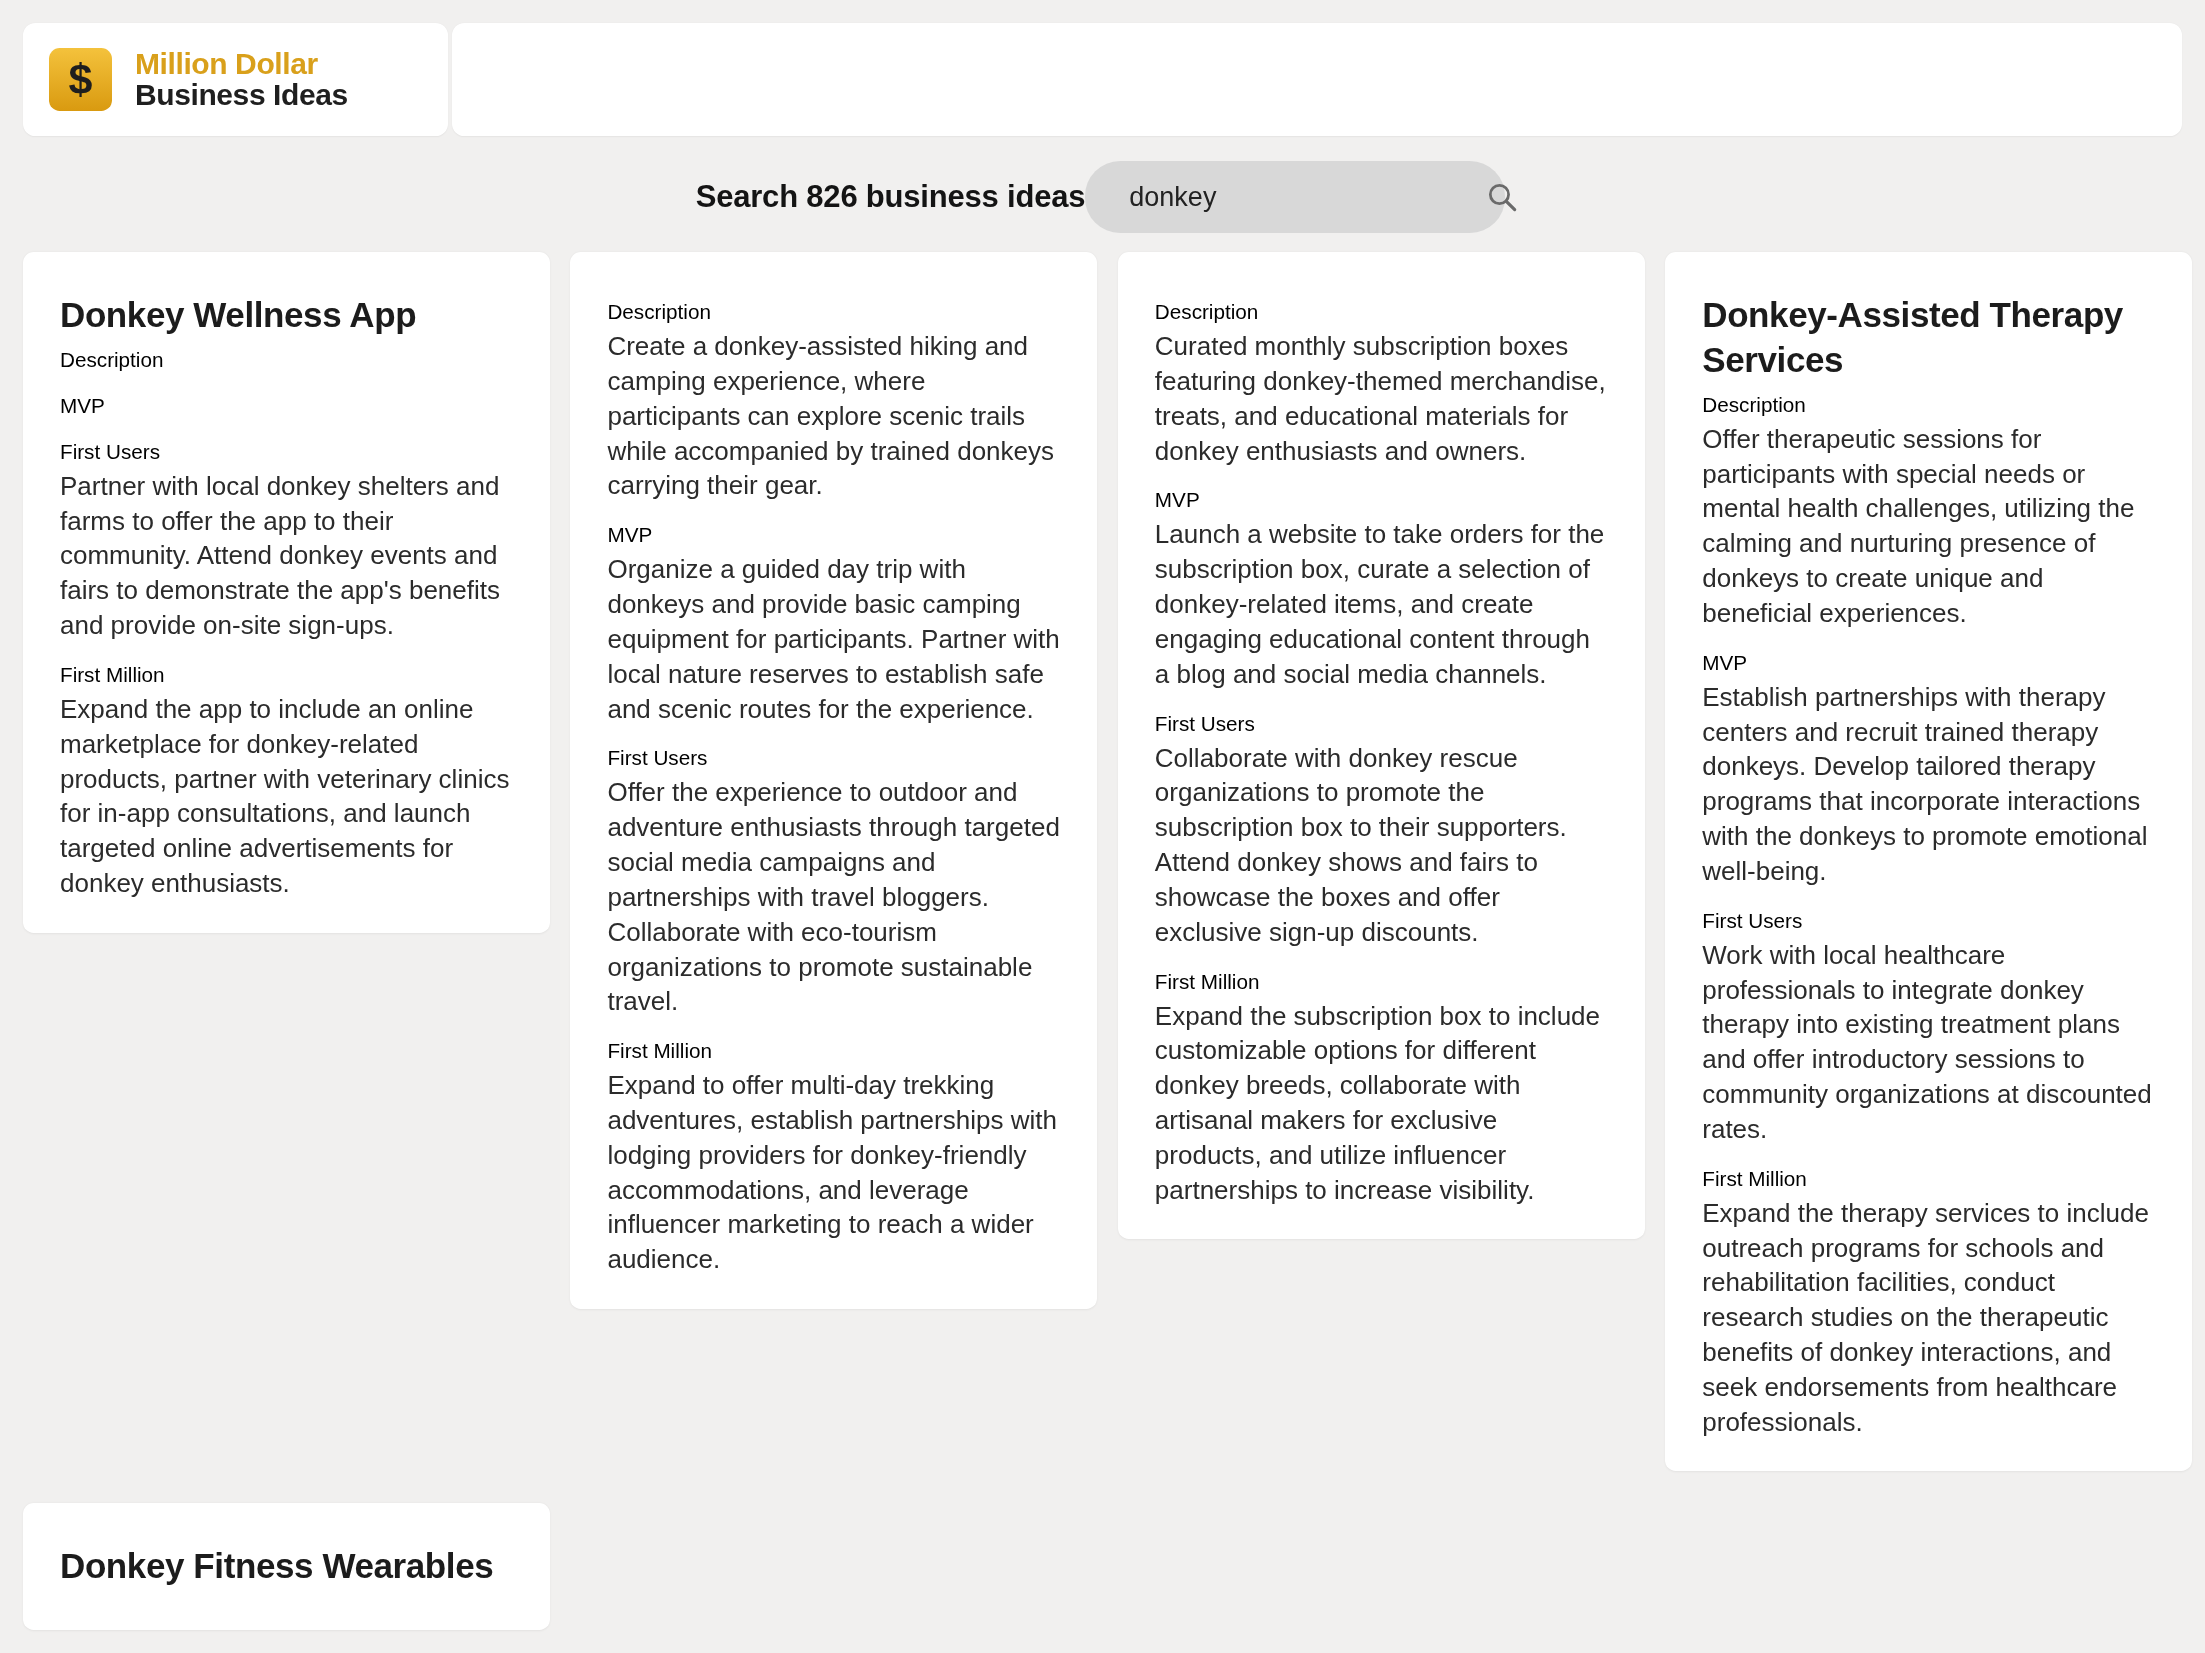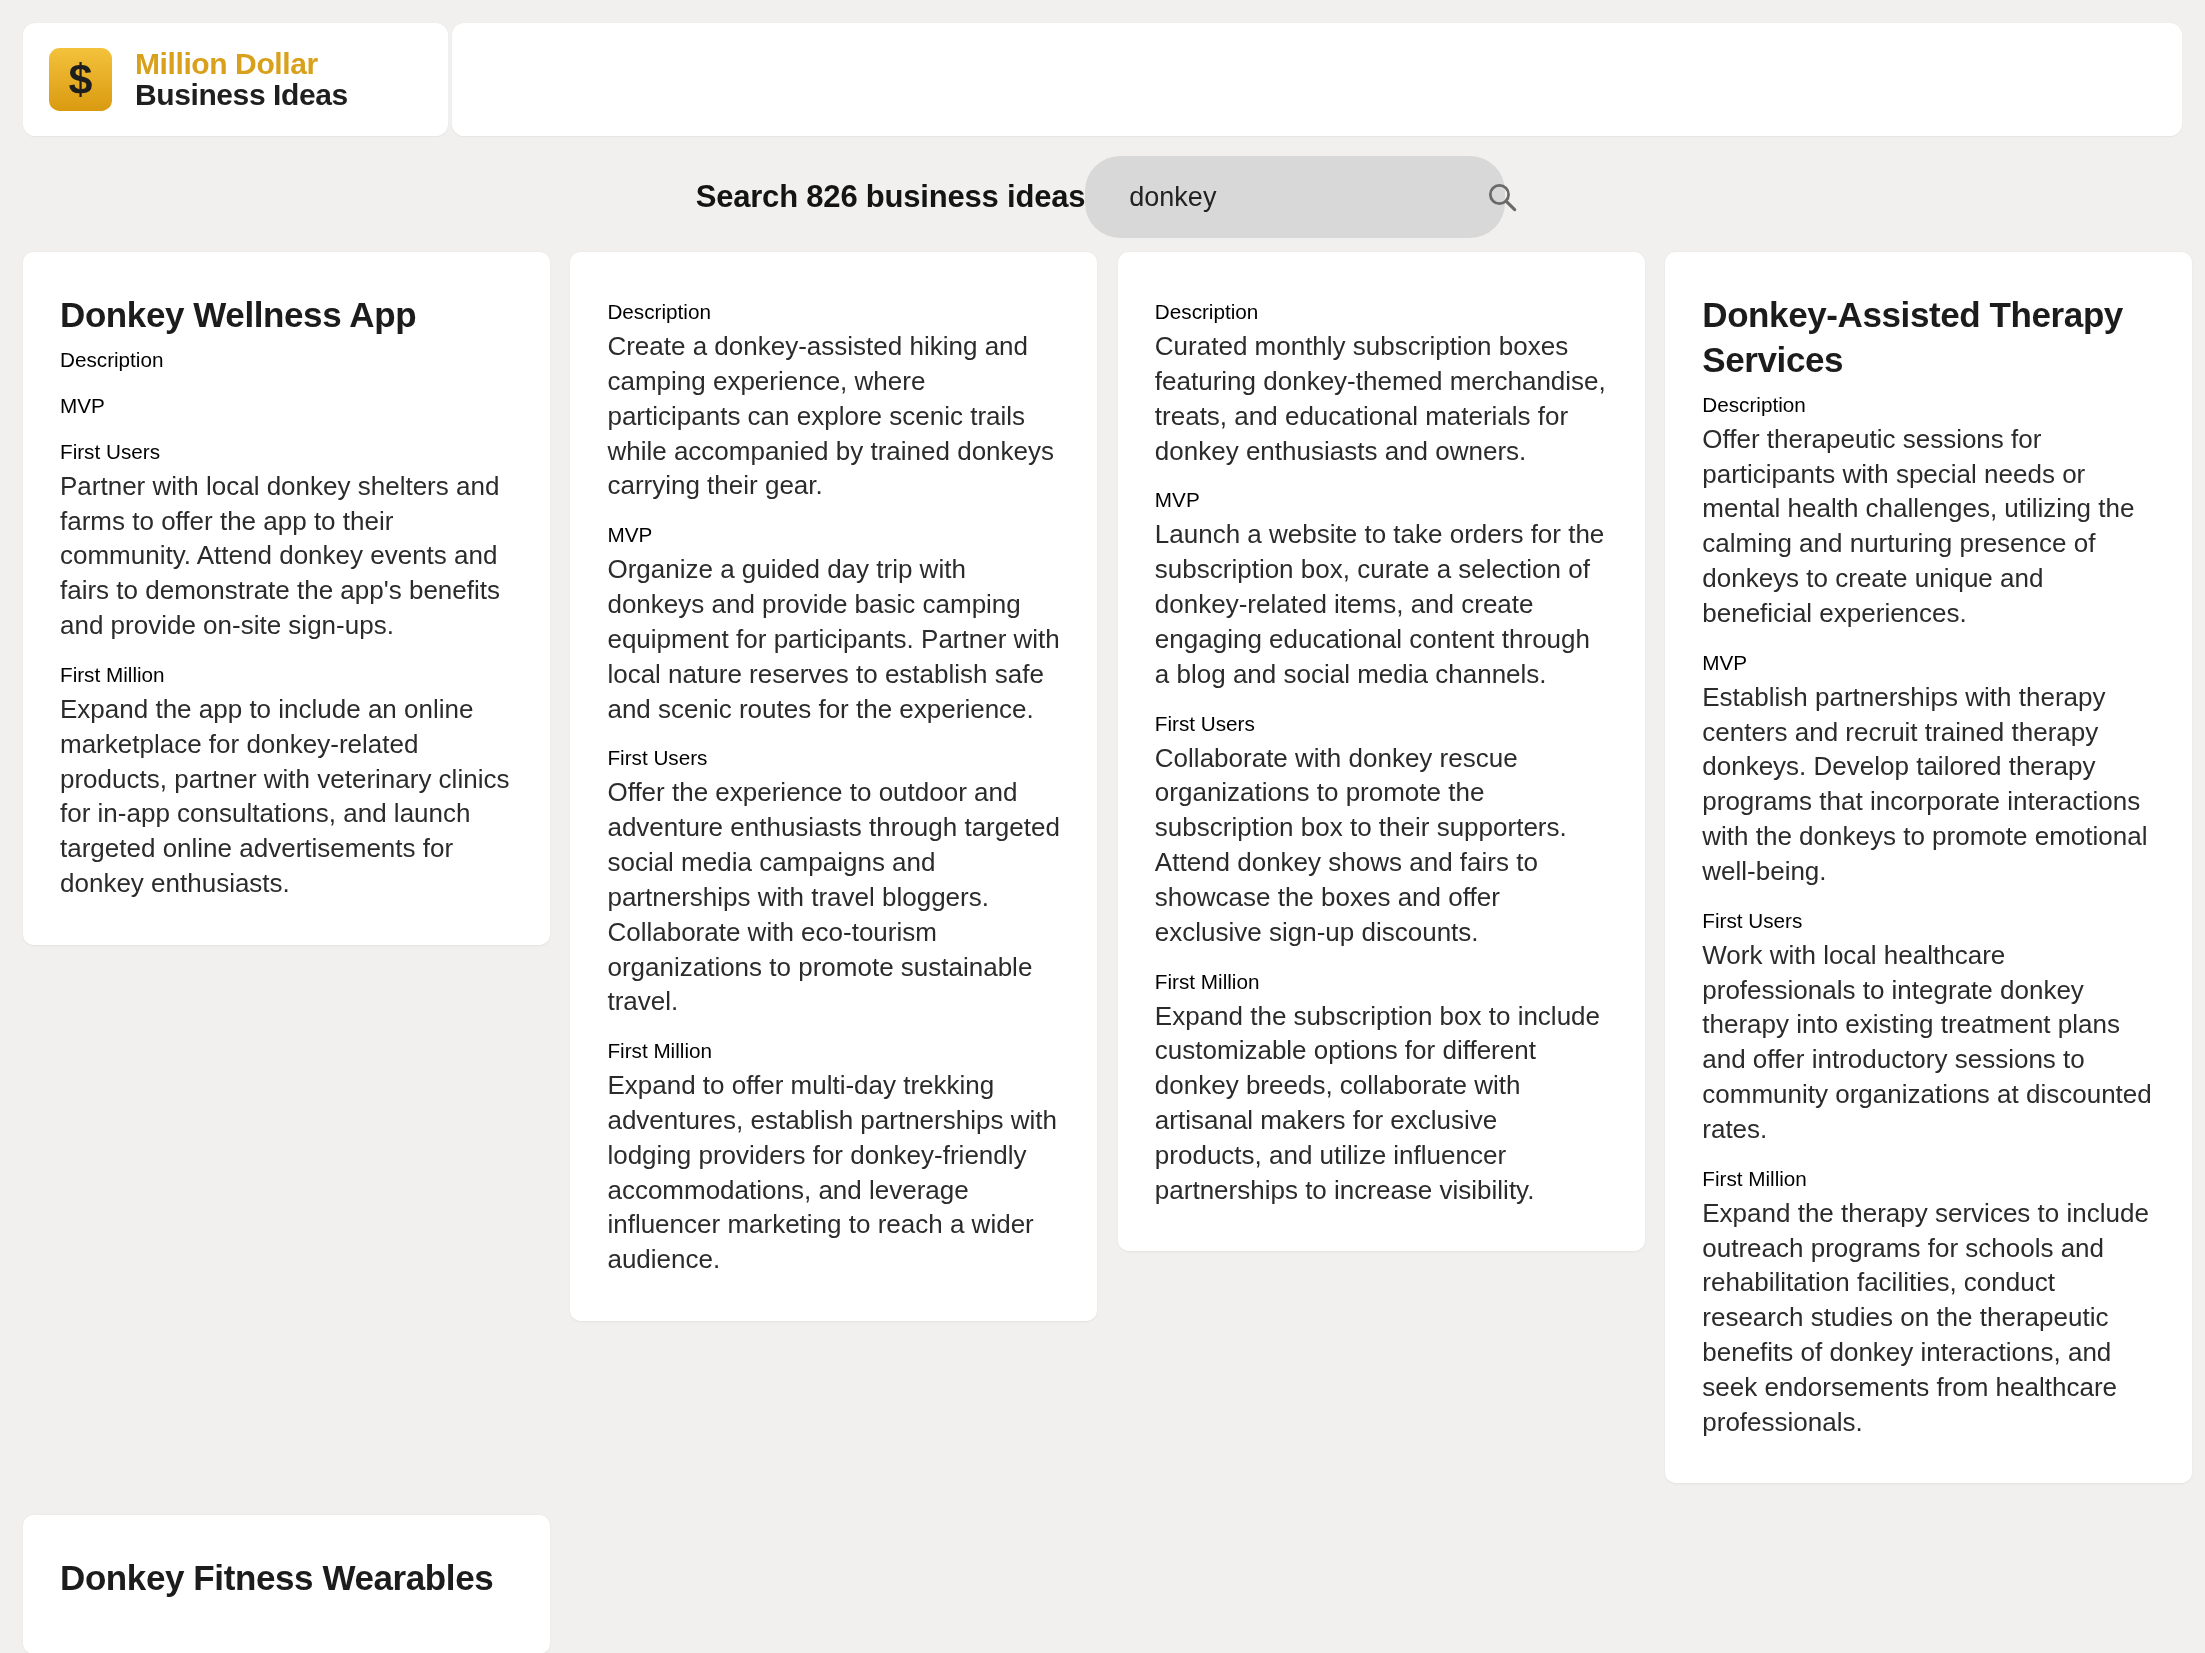--- a/index.html
+++ b/index.html
@@ -54,21 +54,21 @@
     height:70px;
   }
   .page-title{
     font-size:31px;
     font-weight:700;
     color:#141414;
     letter-spacing:-0.2px;
     margin:0;
   }
   .search-box{
-    width:420px;height:82px;
+    width:420px;height:72px;
     background:#d8d8d8;
     border-radius:35px;
     display:flex;align-items:center;
     box-sizing:border-box;
     padding:0 27.6px 0 42px;
   }
   .search-box input{
     flex:1;
     background:transparent;
     border:none;outline:none;
@@ -83,21 +83,21 @@
     grid-template-columns:repeat(4,1fr);
     column-gap:20.7px;
     row-gap:32px;
     align-items:start;
     margin:20px 13px 0 23px;
   }
   .card{
     background:#ffffff;
     border-radius:10.7px;
     box-shadow:0 0.8px 2.3px rgba(0,0,0,.06);
-    padding:41px 37px 44px 37px;
+    padding:41px 37px 32px 37px;
     box-sizing:border-box;
   }
   .card-title{
     font-size:35px;
     font-weight:700;
     color:#1c1c1c;
     line-height:1.28;
     letter-spacing:-0.4px;
     margin:0 0 9.2px 0;
   }

